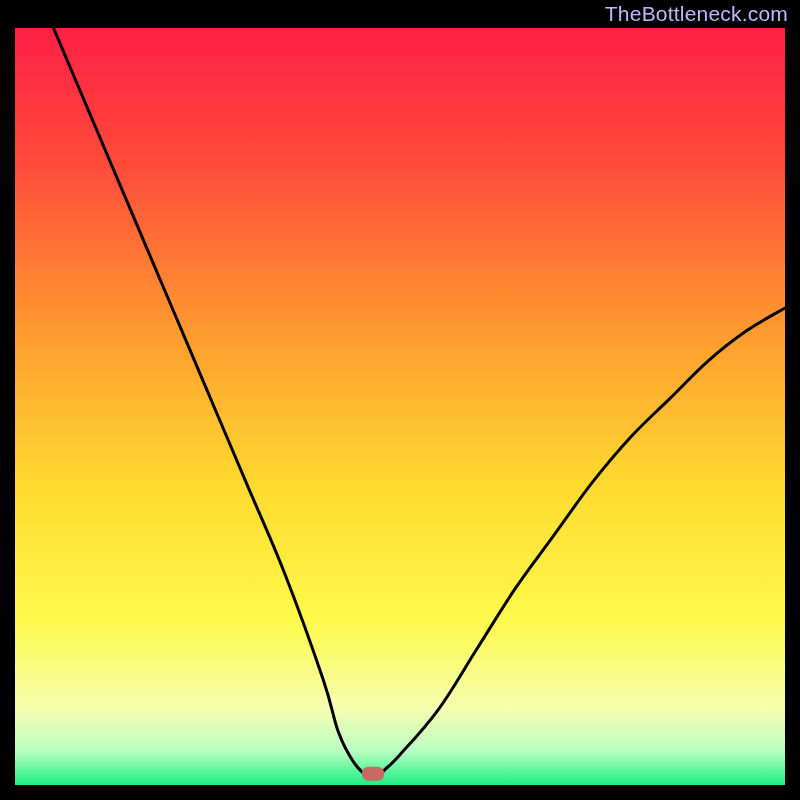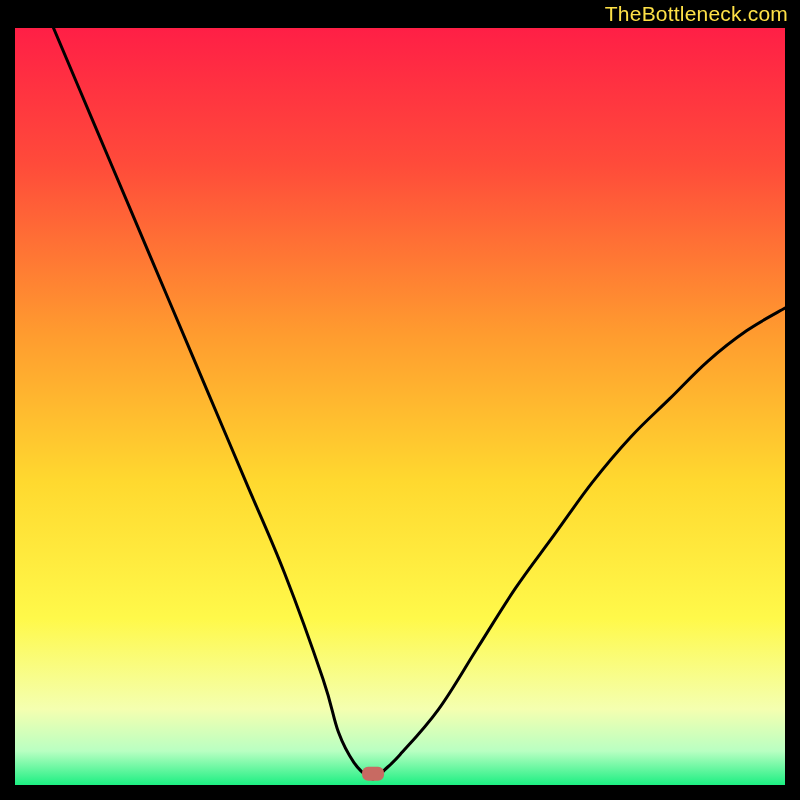--- a/index.html
+++ b/index.html
@@ -16,21 +16,21 @@
     left: 0;
     top: 0;
     width: 800px;
     height: 800px;
     background: #000;
   }
   .watermark {
     position: absolute;
     top: 2px;
     right: 12px;
-    color: #fde047;
+    color: #c4b5fd;
     font-size: 21px;
     font-weight: 500;
     letter-spacing: 0.2px;
     user-select: none;
   }
   .plot-wrap {
     position: absolute;
     left: 15px;
     top: 28px;
     width: 770px;

